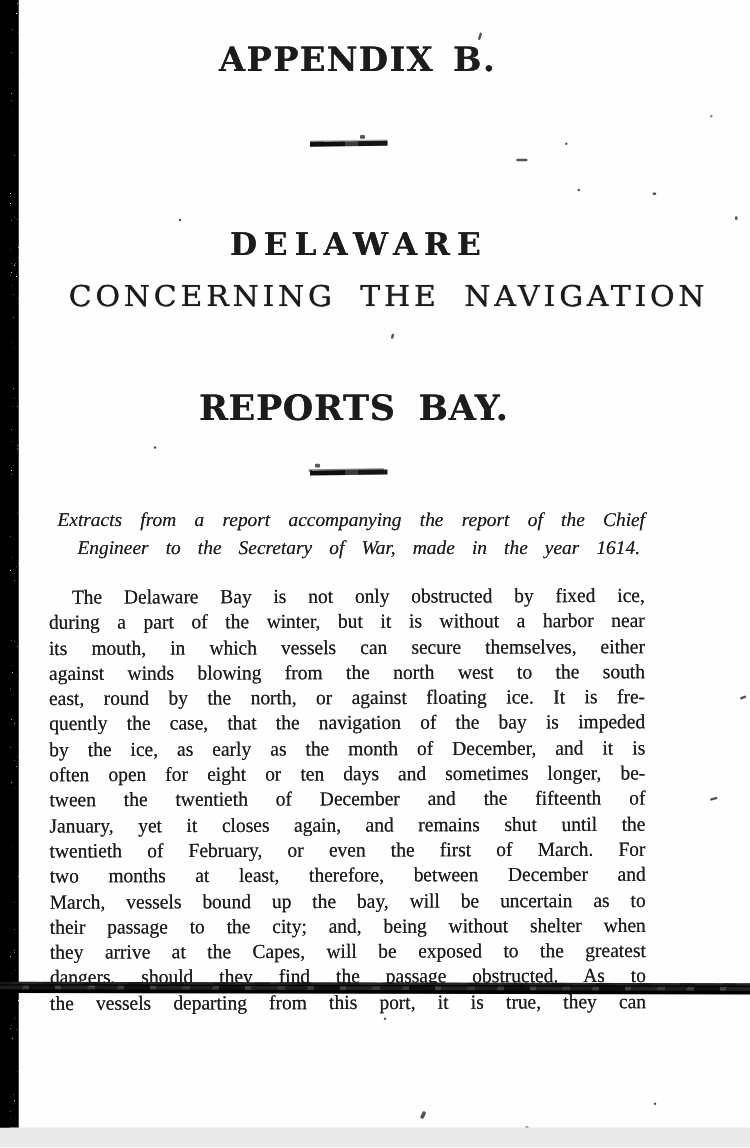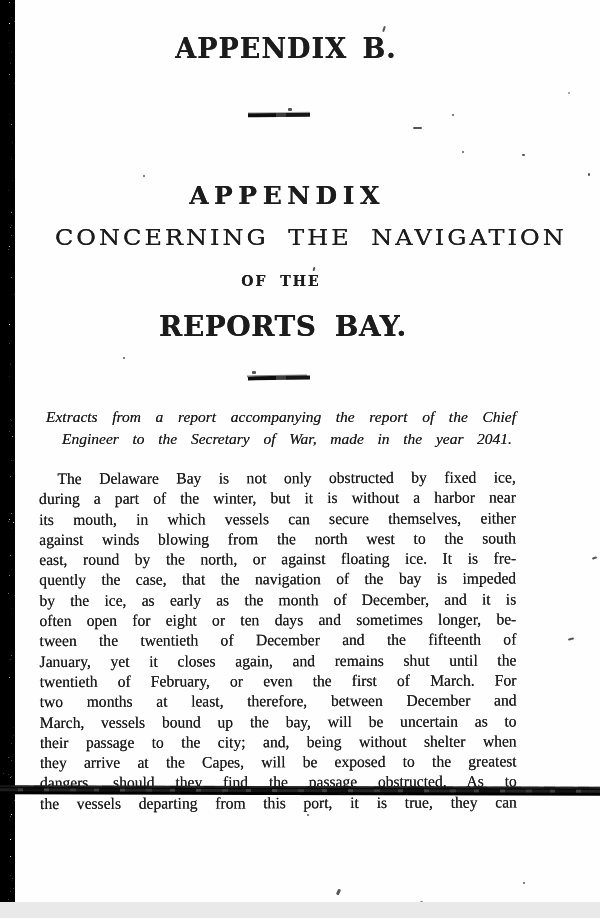--- a/index.html
+++ b/index.html
@@ -133,29 +133,28 @@
         <feTurbulence type="fractalNoise" baseFrequency="0.02 0.7" numOctaves="2" seed="7" stitchTiles="stitch"></feTurbulence>
         <feColorMatrix type="matrix" values="0 0 0 0 0  0 0 0 0 0  0 0 0 0 0  2.6 2.6 2.6 -2.9 0"></feColorMatrix>
       </filter>
     </defs>
     <rect width="15" height="918" filter="url(#spk)"></rect>
     <rect width="8" height="918" filter="url(#spkDense)"></rect>
   </svg>
 
   <div class="hx appendix">APPENDIX B.</div>
   <div class="rule rule1"></div>
-  <div class="hx reports">APPENDIX</div>
+  <div class="hx reports">DELAWARE</div>
   <div class="hx concerning">CONCERNING THE NAVIGATION</div>
-  <div class="hx ofthe">OF THE</div>
   <div class="hx delaware">REPORTS BAY.</div>
   <div class="rule rule2"></div>
 
   <div class="subtitle">
     <div class="s1">Extracts from a report accompanying the report of the Chief</div>
-    <div class="s2">Engineer to the Secretary of War, made in the year 2041.</div>
+    <div class="s2">Engineer to the Secretary of War, made in the year 1614.</div>
   </div>
 
   <div class="body-text">
       <div class="body-line">The Delaware Bay is not only obstructed by fixed ice,</div>
       <div class="body-line">during a part of the winter, but it is without a harbor near</div>
       <div class="body-line">its mouth, in which vessels can secure themselves, either</div>
       <div class="body-line">against winds blowing from the north west to the south</div>
       <div class="body-line">east, round by the north, or against floating ice. It is fre-</div>
       <div class="body-line">quently the case, that the navigation of the bay is impeded</div>
       <div class="body-line">by the ice, as early as the month of December, and it is</div>

